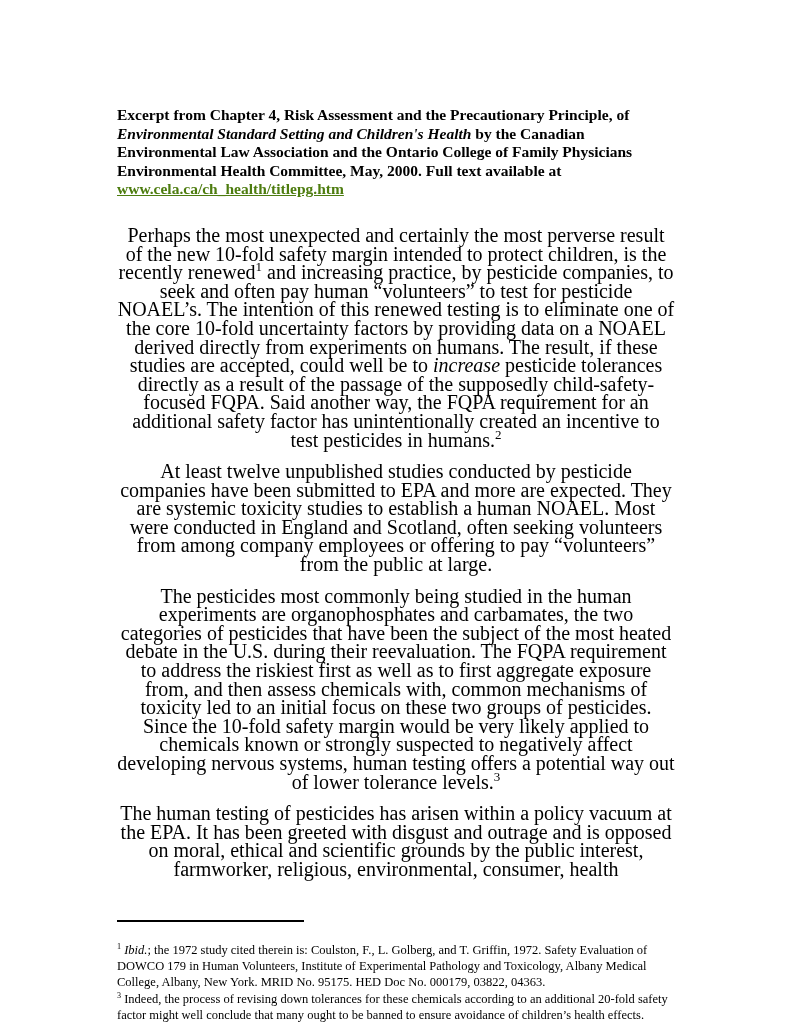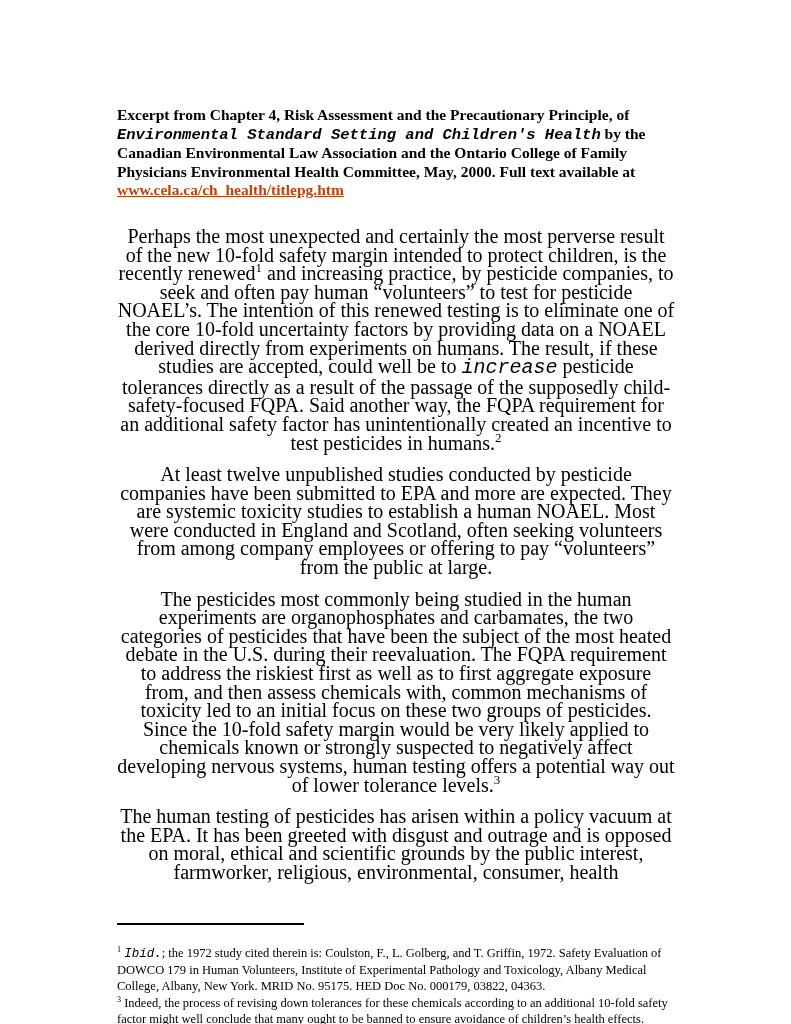--- a/index.html
+++ b/index.html
@@ -44,23 +44,23 @@
   .body-p {
     font-size: 20px;
     line-height: 18.6px;
     margin-bottom: 13px;
     text-align: center;
   }
   .body-p sup, .fn sup {
     font-size: 0.65em;
     line-height: 0;
   }
-  .i { font-style: italic; font-family: Liberation Mono, monospace; }
+  .i { font-style: italic; }
   .doc-link {
-    color: #c2410c;
+    color: #4d7c0f;
     text-decoration: underline;
     cursor: pointer;
   }
   .fn-sep {
     width: 187px;
     border: none;
     border-top: 2px solid #000000;
     margin: 41px 0 7px 0;
   }
   .footnotes {
@@ -85,17 +85,17 @@
     <p class="body-p">At least twelve unpublished studies conducted by pesticide companies have been submitted to EPA and more are expected. They are systemic toxicity studies to establish a human NOAEL. Most were conducted in England and Scotland, often seeking volunteers from among company employees or offering to pay “volunteers” from the public at large.</p>
 
     <p class="body-p"><span>The pesticides most commonly being studied in the human experiments are organophosphates and carbamates, the two categories of pesticides that have been the subject of the most heated debate in the U.S. during their reevaluation. The FQPA requirement to address the riskiest first as well as to first aggregate exposure from, and then assess chemicals with, common mechanisms of toxicity led to an initial focus on these two groups of pesticides. Since the 10-fold safety margin would be very likely applied to chemicals known or strongly suspected to negatively affect developing nervous systems, human testing offers a potential way out of lower tolerance levels.</span><sup>3</sup></p>
 
     <p class="body-p">The human testing of pesticides has arisen within a policy vacuum at the EPA. It has been greeted with disgust and outrage and is opposed on moral, ethical and scientific grounds by the public interest, farmworker, religious, environmental, consumer, health</p>
 
     <hr class="fn-sep">
 
     <div class="footnotes">
       <p class="fn"><sup>1</sup> <span class="i">Ibid.</span><span>; the 1972 study cited therein is: Coulston, F., L. Golberg, and T. Griffin, 1972. Safety Evaluation of DOWCO 179 in Human Volunteers, Institute of Experimental Pathology and Toxicology, Albany Medical College, Albany, New York. MRID No. 95175. HED Doc No. 000179, 03822, 04363.</span></p>
-      <p class="fn"><sup>3</sup> <span>Indeed, the process of revising down tolerances for these chemicals according to an additional 10-fold safety factor might well conclude that many ought to be banned to ensure avoidance of children’s health effects.</span></p>
+      <p class="fn"><sup>3</sup> <span>Indeed, the process of revising down tolerances for these chemicals according to an additional 20-fold safety factor might well conclude that many ought to be banned to ensure avoidance of children’s health effects.</span></p>
     </div>
 
   </div>
 </div>
 
 </body></html>

